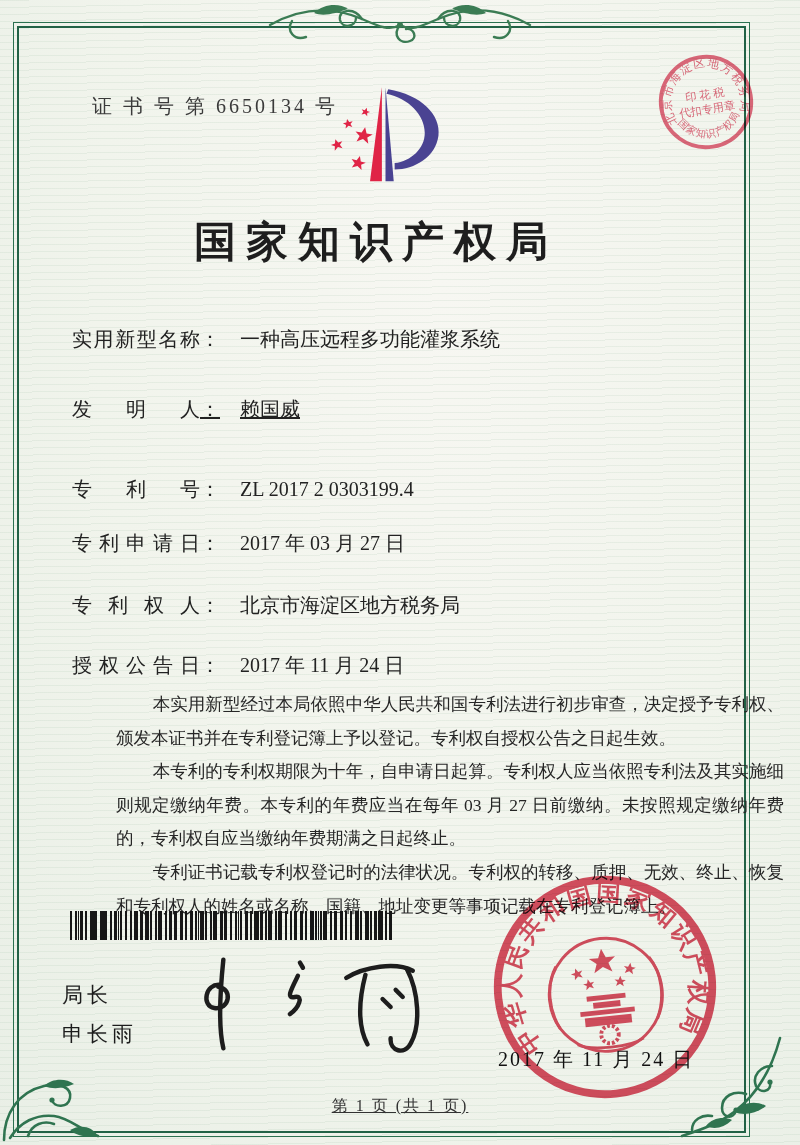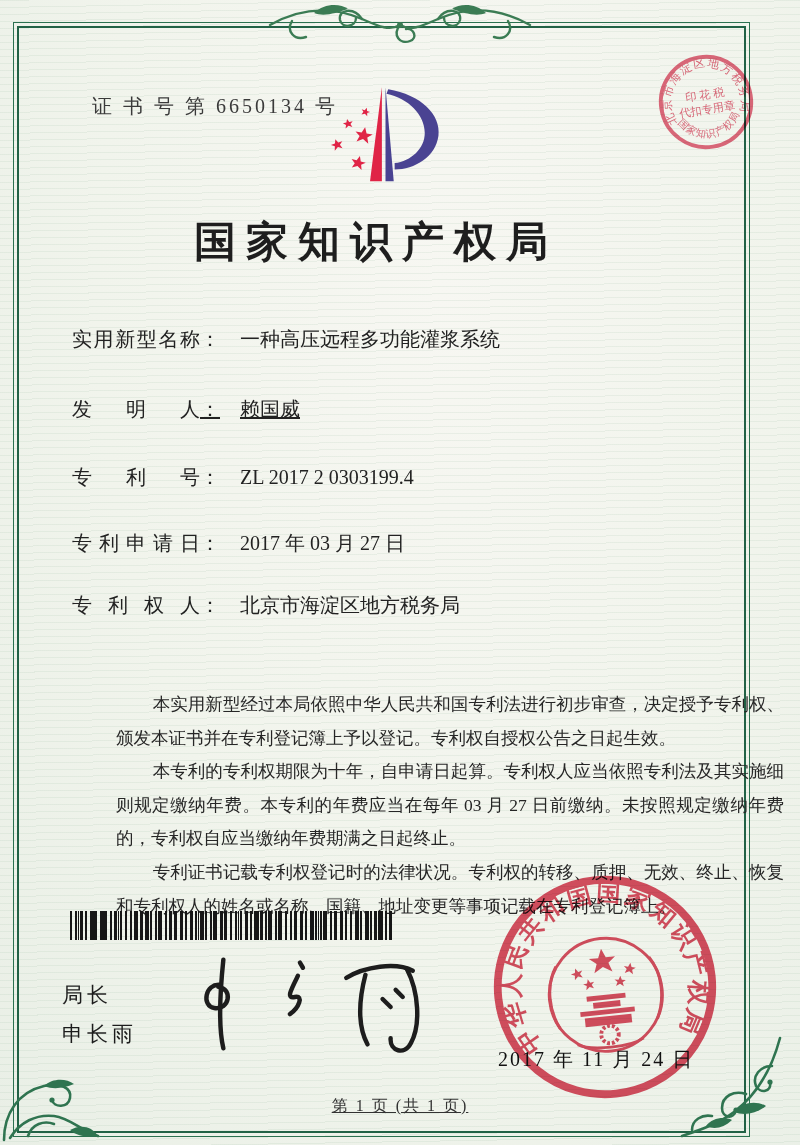--- a/index.html
+++ b/index.html
@@ -14,21 +14,21 @@
   .frame{position:absolute;left:13px;top:22px;right:50px;bottom:8px;border:1px solid #2b7150;pointer-events:none;}
   .frame::after{content:"";position:absolute;left:3px;top:3px;right:3px;bottom:3px;border:2px solid #226246;}
   .ornament{position:absolute;pointer-events:none;}
   .cert-number{position:absolute;left:92px;top:93px;font-size:20px;letter-spacing:3px;color:#3a3a3a;}
   .logo{position:absolute;left:318px;top:80px;}
   .tax-stamp{position:absolute;left:646px;top:42px;transform:rotate(-9deg);opacity:.9;mix-blend-mode:multiply;}
   .title{position:absolute;left:0;top:214px;width:752px;text-align:center;font-size:42px;font-weight:bold;letter-spacing:10px;color:#1e1e1e;}
   .field-row{position:absolute;left:72px;font-size:20px;white-space:nowrap;color:#222;}
   .flabel{display:inline-block;width:128px;text-align:justify;text-align-last:justify;}
   .fvalue{margin-left:20px;}
-  .row0{top:326px;} .row1{top:396px;text-decoration:underline;} .row2{top:464px;} .row3{top:530px;} .row4{top:592px;} .row5{top:652px;}
+  .row0{top:326px;} .row1{top:396px;text-decoration:underline;} .row2{top:476px;} .row3{top:530px;} .row4{top:592px;} .row5{top:652px;}
   .paras{position:absolute;left:72px;top:688px;width:668px;font-size:17.5px;line-height:1.92;text-align:justify;color:#262626;margin-left:44px;}
   .paras p{margin:0;text-indent:2.1em;}
   .barcode{position:absolute;left:70px;top:911px;width:322px;height:29px;
     background:
       repeating-linear-gradient(90deg,#161616 0 2px,transparent 2px 5px),
       repeating-linear-gradient(90deg,#161616 0 1px,transparent 1px 8px),
       repeating-linear-gradient(90deg,#161616 0 2px,transparent 2px 11px);
   }
   .signer{position:absolute;left:62px;font-size:21px;font-family:"Liberation Sans","DejaVu Sans",sans-serif;color:#1c1c1c;letter-spacing:4px;}
   .signer-title{top:981px;} .signer-name{top:1020px;}
@@ -130,20 +130,23 @@
     <span class="flabel">发明人</span><span>：</span><span class="fvalue">赖国威</span>
   </div>
   <div class="field-row row2">
     <span class="flabel">专利号</span><span>：</span><span class="fvalue">ZL 2017 2 0303199.4</span>
   </div>
   <div class="field-row row3">
     <span class="flabel">专利申请日</span><span>：</span><span class="fvalue">2017 年 03 月 27 日</span>
   </div>
   <div class="field-row row4">
     <span class="flabel">专利权人</span><span>：</span><span class="fvalue">北京市海淀区地方税务局</span>
+  </div>
+  <div class="field-row row5">
+    <span class="flabel">授权公告日</span><span>：</span><span class="fvalue">2017 年 11 月 24 日</span>
   </div>
 
   <div class="paras">
     <p>本实用新型经过本局依照中华人民共和国专利法进行初步审查，决定授予专利权、颁发本证书并在专利登记簿上予以登记。专利权自授权公告之日起生效。</p>
     <p>本专利的专利权期限为十年，自申请日起算。专利权人应当依照专利法及其实施细则规定缴纳年费。本专利的年费应当在每年 03 月 27 日前缴纳。未按照规定缴纳年费的，专利权自应当缴纳年费期满之日起终止。</p>
     <p>专利证书记载专利权登记时的法律状况。专利权的转移、质押、无效、终止、恢复和专利权人的姓名或名称、国籍、地址变更等事项记载在专利登记簿上。</p>
   </div>
 
   <div class="barcode"></div>
 

